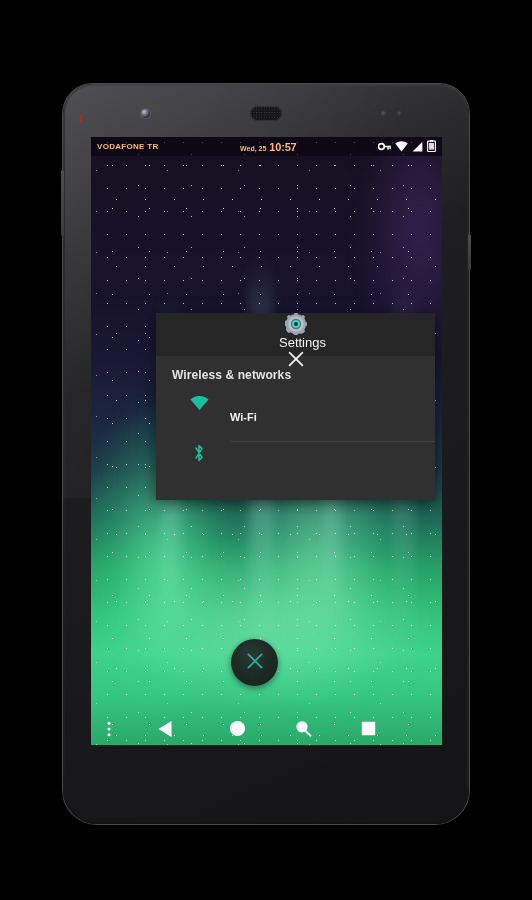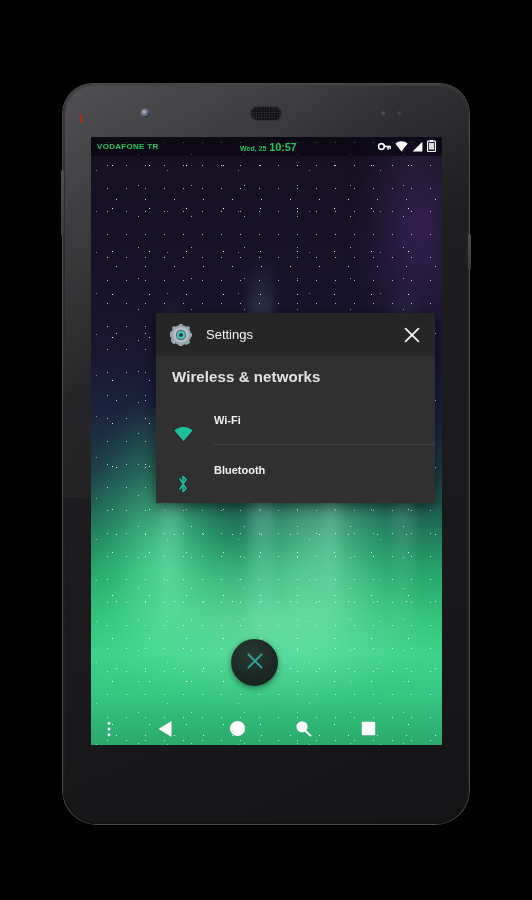--- a/index.html
+++ b/index.html
@@ -131,52 +131,52 @@
       radial-gradient(circle, rgba(255,255,255,.75) 0.35px, transparent 0.65px);
     background-size:37px 43px, 53px 31px, 29px 67px, 71px 41px, 19px 23px;
     background-position:3px 7px, 21px 2px, 11px 29px, 41px 13px, 7px 17px;
   }
 
   
   .statusbar {
     position:absolute; left:0; top:0; width:100%; height:19px;
     background:rgba(6,4,14,.62);
     display:flex; align-items:center; padding:0 6px;
-    color:#22c55e;
+    color:#fdba74;
     text-align:right;
   }
   .carrier { font-size:8px; font-weight:bold; letter-spacing:.3px; }
   .sb-center { flex:1; display:flex; justify-content:center; align-items:baseline; gap:3px; }
   .sb-date { font-size:7px; font-weight:bold; }
   .sb-time { font-size:11px; font-weight:bold; letter-spacing:-.2px; }
   .sb-right { display:flex; align-items:center; gap:4px; }
 
   
   .dialog {
     position:absolute; left:65px; top:176px;
     width:279px;
     background:#303030;
     box-shadow:0 3px 14px rgba(0,0,0,.6);
   }
   .dlg-header {
     height:43px; background:#262626;
-    display:flex; align-items:center; padding:0 14px;
+    display:flex; align-items:center; padding:0 14px;flex-direction:column;
   }
   .dlg-gear { width:22px; height:22px; flex:0 0 22px; }
   .dlg-title { margin-left:14px; color:#f2f2f2; font-size:13px; flex:1; }
   .dlg-close { width:18px; height:18px; flex:0 0 18px; cursor:pointer; }
   .dlg-section {
-    color:#e3e3e3; font-size:15px; font-weight:bold;
+    color:#e3e3e3; font-size:12px; font-weight:bold;
     padding:12px 16px 10px 16px;
     letter-spacing:.1px;
   }
   .dlg-list { padding-bottom:8px; }
   .dlg-item {
-    display:flex; align-items:flex-end; height:50px;
-    padding-left:14px; cursor:pointer;
+    display:flex; align-items:flex-start; height:50px;
+    padding-left:14px; cursor:pointer;margin-left:16px;
   }
   .dlg-ico {
     width:26px; flex:0 0 26px; height:22px;
     display:flex; align-items:center; justify-content:center;
   }
   .dlg-lbl {
     margin-left:18px; color:#f0f0f0; font-size:11px; font-weight:bold;
     flex:1; height:100%; display:flex; align-items:center;
     border-bottom:1px solid rgba(255,255,255,.085);
     padding-right:14px;
@@ -304,21 +304,20 @@
           </span>
           <span class="dlg-lbl">Wi-Fi</span>
         </div>
 
         <div class="dlg-item">
           <span class="dlg-ico">
             <svg width="14" height="20" viewBox="0 0 14 20">
               <path d="M4 5 L10 14.4 L7 17.4 V2.6 L10 5.6 L4 15" fill="none" stroke="#1bbfa0" stroke-width="1.5" stroke-linecap="round" stroke-linejoin="round"></path>
             </svg>
           </span>
-          <span class="dlg-lbl">Bluetooth</span>
         </div>
 
 
 
       </div>
     </div>
 
     <div class="fab">
       <span>
         <svg width="20" height="20" viewBox="0 0 20 20">

